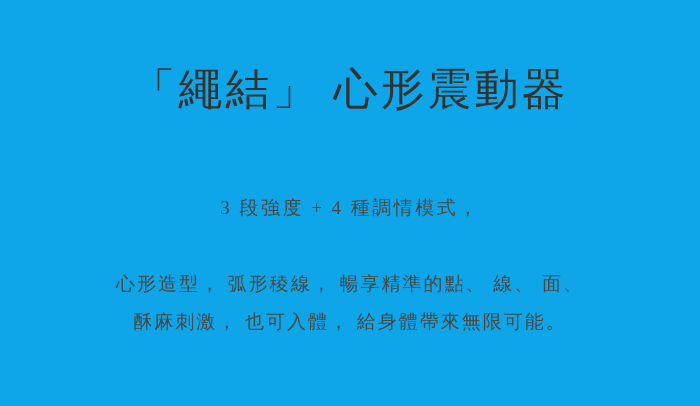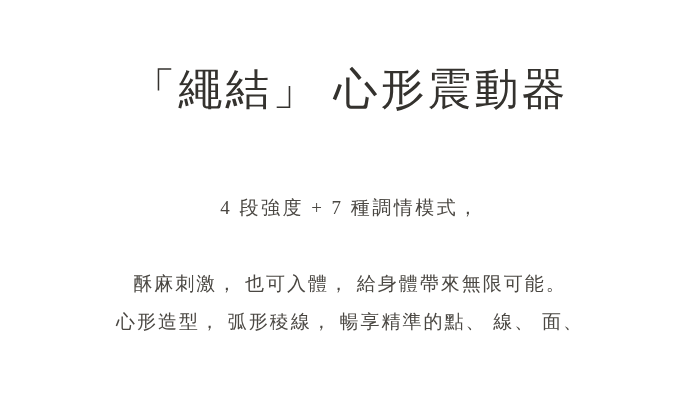--- a/index.html
+++ b/index.html
@@ -14,21 +14,21 @@
     color: #3c3a36;
     overflow: hidden;
   }
   .page {
     width: 700px;
     height: 406px;
     box-sizing: border-box;
     display: flex;
     flex-direction: column;
     align-items: center;
-    background: #ffffff;
+    background: #0ea5e9;
   }
   .headline {
     margin-top: 62px;
     font-size: 44px;
     line-height: 1.25;
     letter-spacing: 3px;
     font-weight: 400;
     color: #34322e;
     text-align: center;
     white-space: nowrap;
@@ -57,21 +57,21 @@
   }
 </style>
 </head>
 <body>
 
 <div class="page">
 
   <h1 class="headline">「繩結」 心形震動器</h1>
 
   <div class="subblock">
-    <span class="line">4 段強度 + 7 種調情模式，</span>
+    <span class="line">3 段強度 + 4 種調情模式，</span>
   </div>
 
   <div class="bodyblock">
+    <span class="line">心形造型， 弧形稜線， 暢享精準的點、 線、 面、</span>
     <span class="line">酥麻刺激， 也可入體， 給身體帶來無限可能。</span>
-    <span class="line">心形造型， 弧形稜線， 暢享精準的點、 線、 面、</span>
   </div>
 
 </div>
 
 </body></html>

